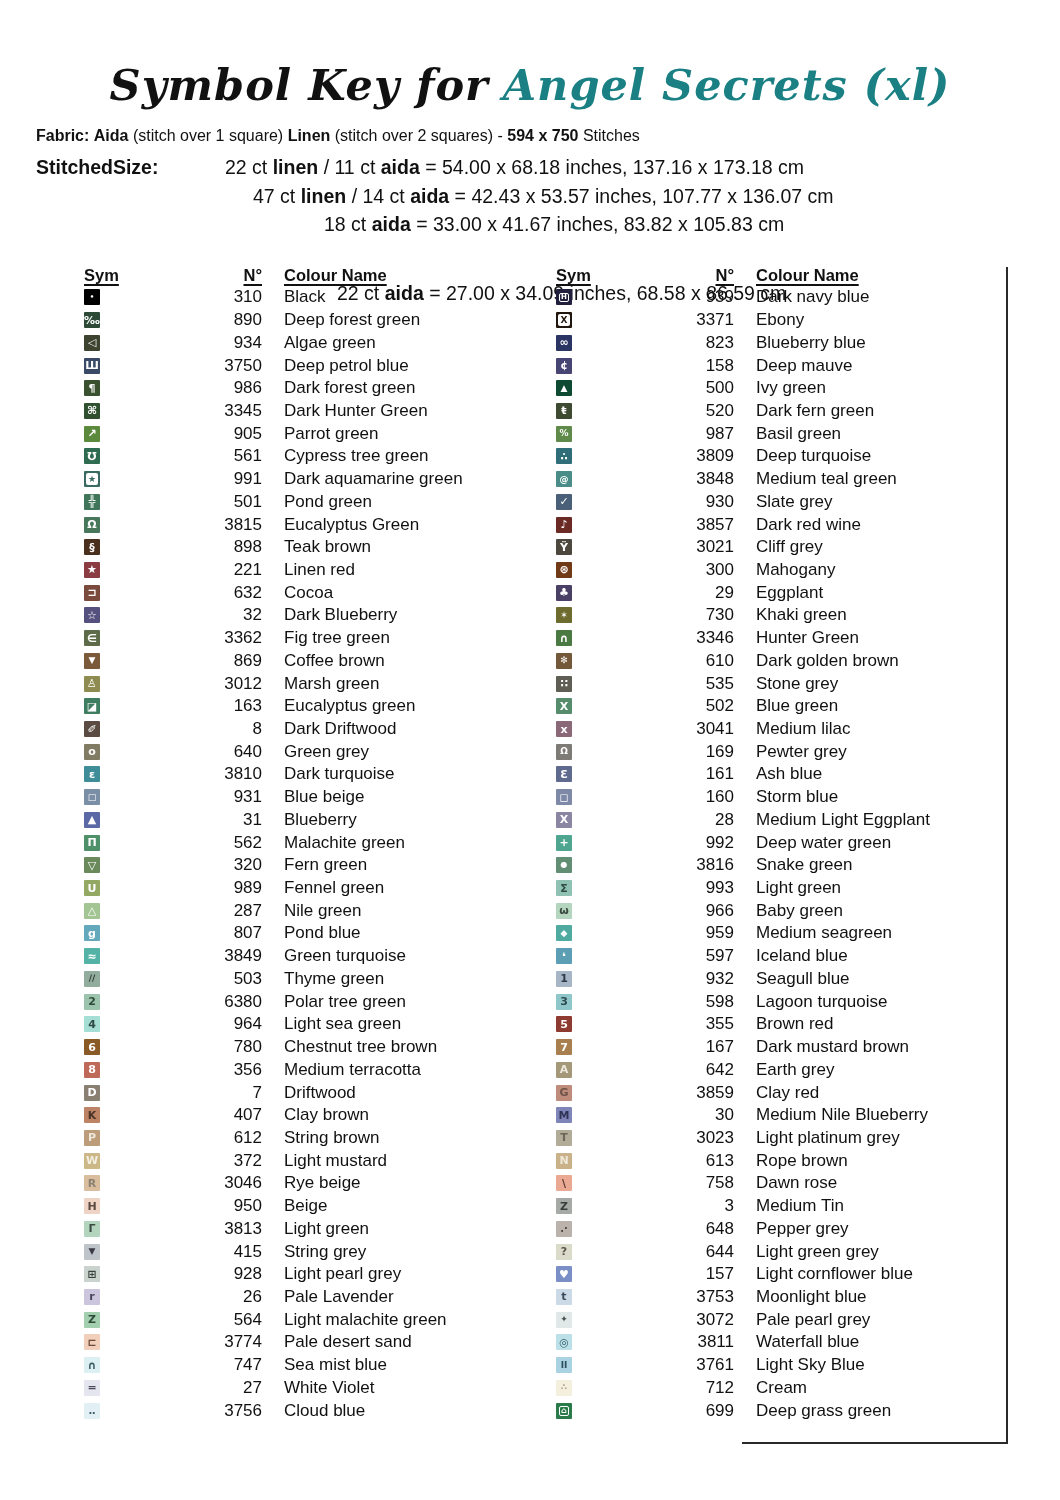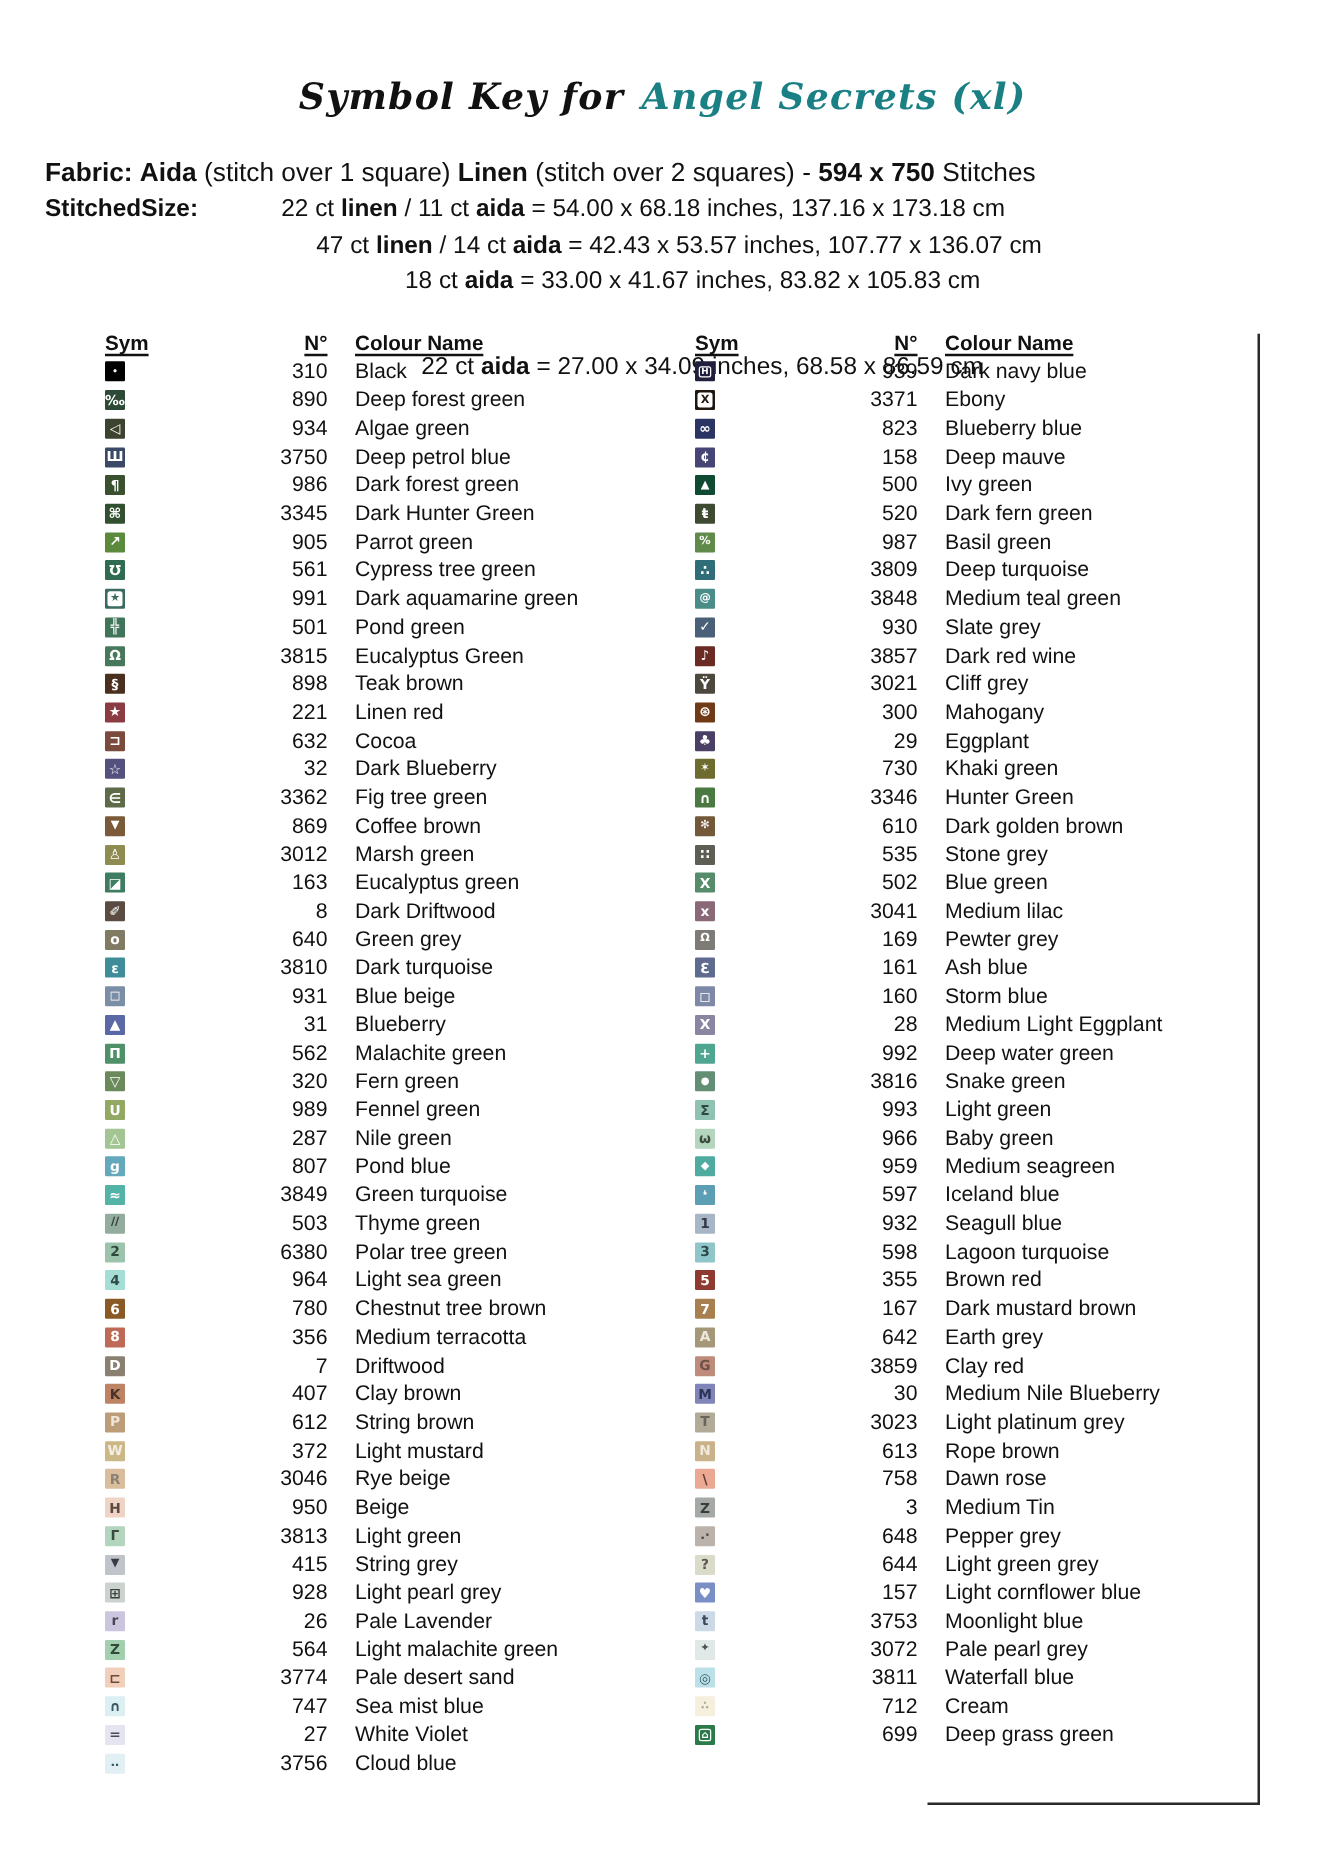--- a/index.html
+++ b/index.html
@@ -1,22 +1,22 @@
 <!DOCTYPE html>
 <html><head>
 <meta charset="utf-8">
 <style>
   html,body{margin:0;padding:0;background:#ffffff;}
   body{width:1060px;height:1500px;position:relative;overflow:hidden;
        font-family:"Liberation Sans","DejaVu Sans",sans-serif;color:#111;}
   .title{position:absolute;top:60px;left:0;width:1060px;text-align:center;
          font-family:"DejaVu Serif","Liberation Serif",serif;
-         font-style:italic;font-weight:bold;font-size:29px;letter-spacing:1px;white-space:nowrap;}
+         font-style:italic;font-weight:bold;font-size:43px;letter-spacing:1px;white-space:nowrap;}
   .title .accent{margin-left:14px;}
-  .fabricline{position:absolute;top:127px;left:36px;font-size:21px;white-space:nowrap;}
+  .fabricline{position:absolute;top:127px;left:36px;font-size:16px;white-space:nowrap;}
   .b{font-weight:bold;}
   .sizelabel{position:absolute;top:156px;left:36px;font-size:19.5px;font-weight:bold;}
   .sizeline{position:absolute;font-size:19.5px;white-space:nowrap;}
   .sizeline.l0{top:156px;left:225px;}
   .sizeline.l1{top:185px;left:253px;}
   .sizeline.l2{top:213px;left:324px;}
   .sizeline.l3{top:242px;left:337px;margin-top:40px;}
   .col{position:absolute;top:265px;width:452px;}
   .col.left{left:84px;}
   .col.right{left:556px;}
@@ -742,20 +742,27 @@
         <span class="name">Pale pearl grey</span>
       </div>
       <div class="row">
         <span class="sym" style="background: rgb(188, 224, 232);">
           <span class="g" style="color: rgb(47, 90, 102);">◎</span>
         </span>
         <span class="num">3811</span>
         <span class="name">Waterfall blue</span>
       </div>
       <div class="row">
+        <span class="sym" style="background: rgb(169, 210, 226);">
+          <span class="g" style="font-size: 9px; color: rgb(47, 74, 90);">II</span>
+        </span>
+        <span class="num">3761</span>
+        <span class="name">Light Sky Blue</span>
+      </div>
+      <div class="row">
         <span class="sym" style="background: rgb(245, 240, 222);">
           <span class="g" style="font-size: 9px; color: rgb(176, 168, 144);">∴</span>
         </span>
         <span class="num">712</span>
         <span class="name">Cream</span>
       </div>
       <div class="row">
         <span class="sym" style="background: rgb(42, 122, 74);">
           <span class="g boxed" style="font-size: 8px; color: rgb(255, 255, 255); border-color: rgb(255, 255, 255);">⌂</span>
         </span>

